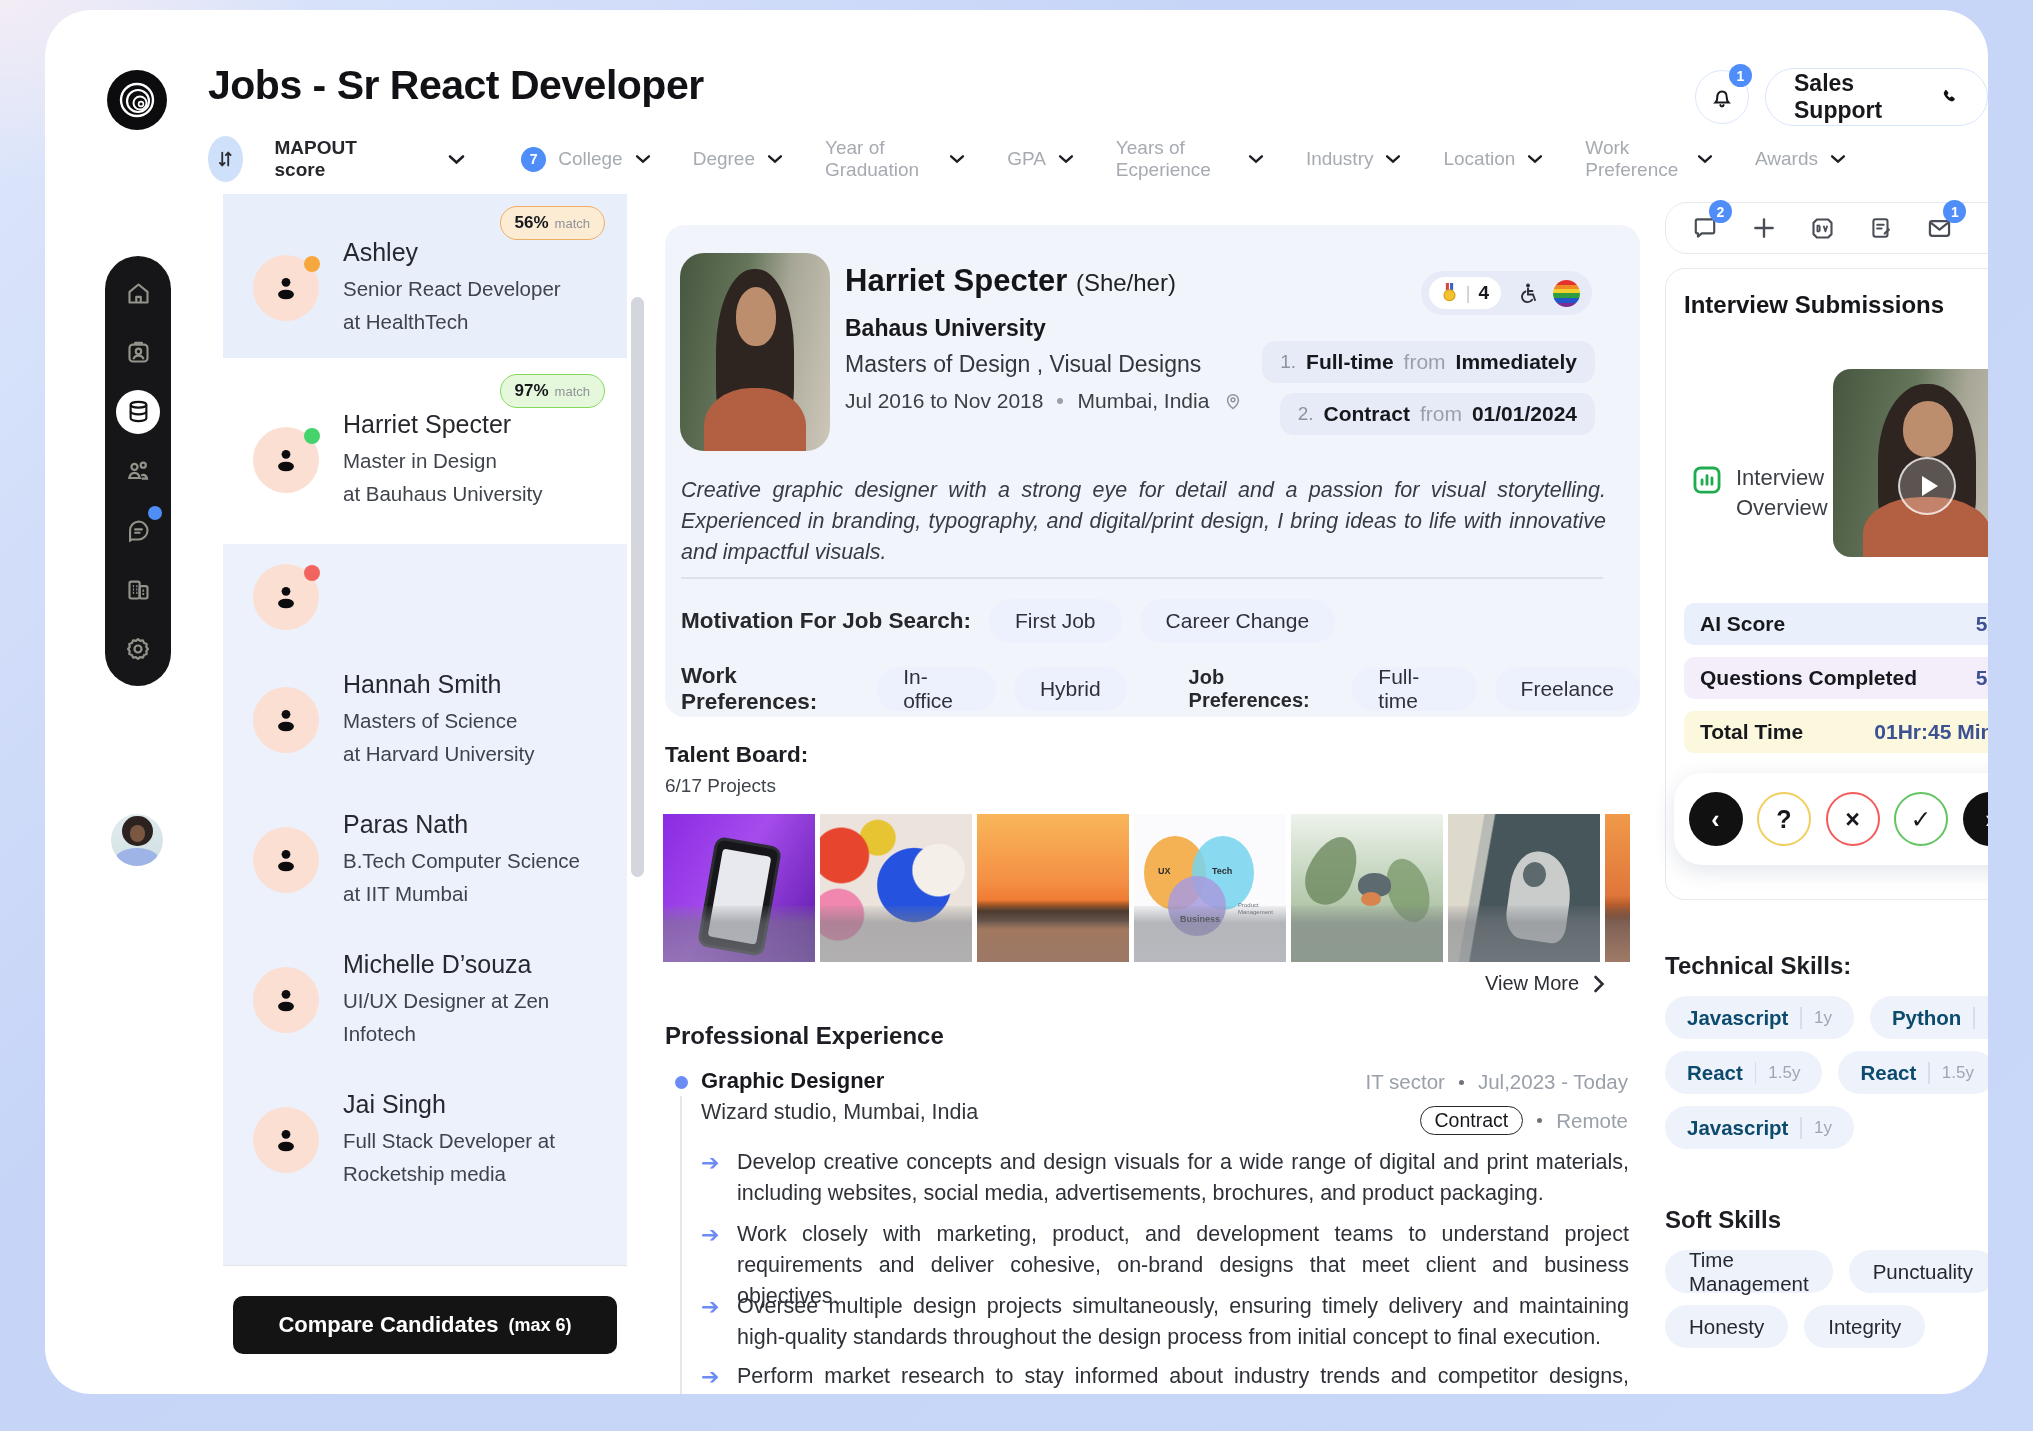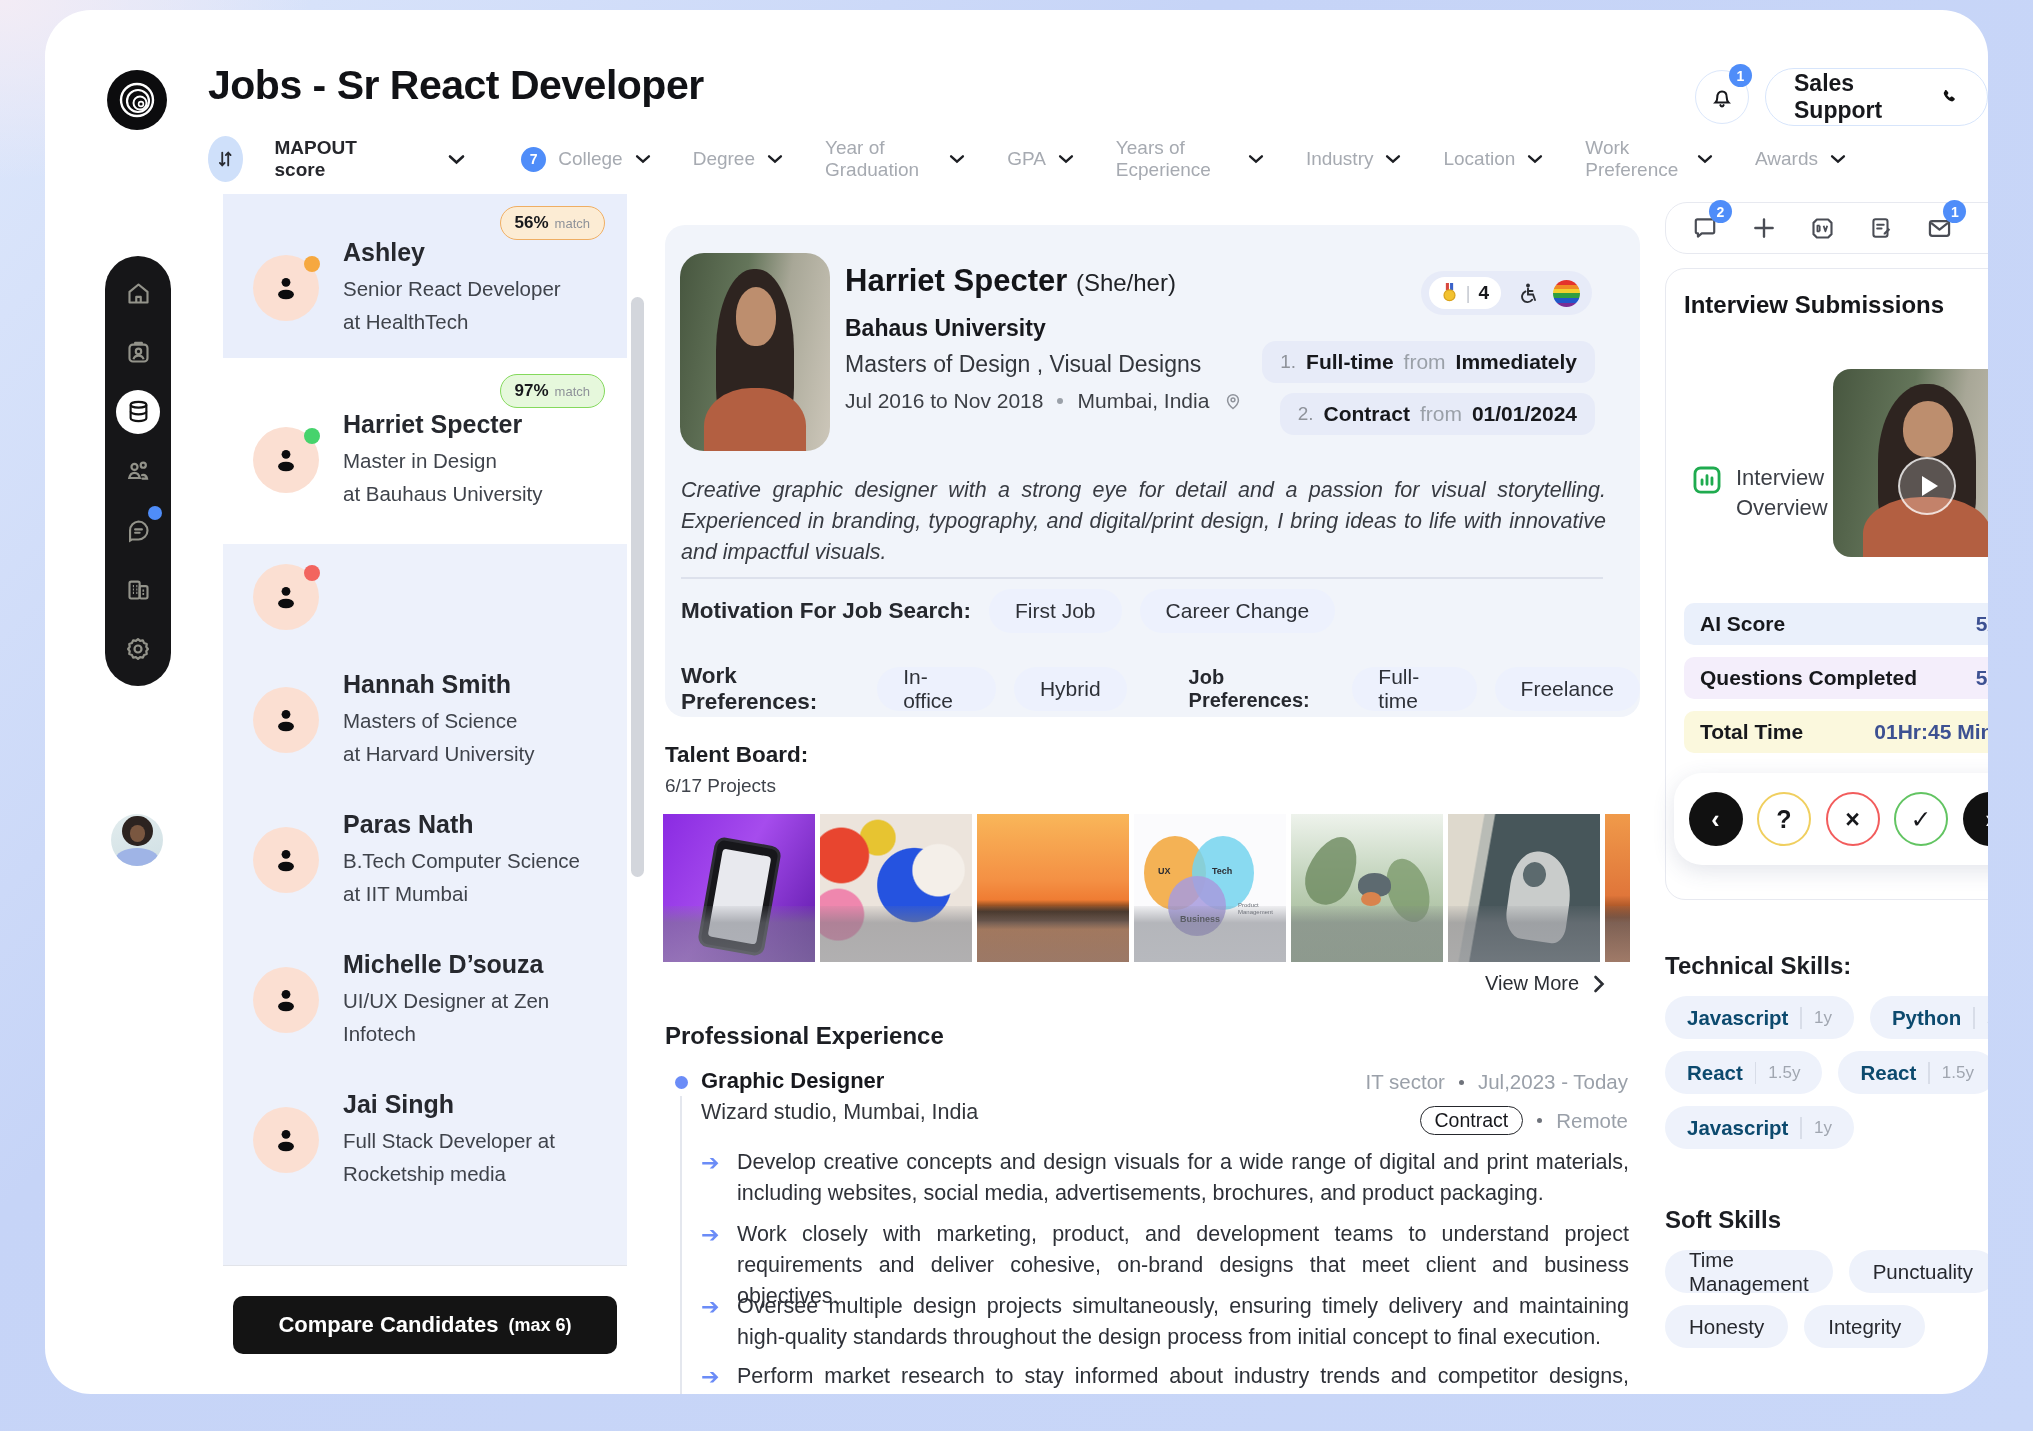--- a/index.html
+++ b/index.html
@@ -53,21 +53,21 @@
   
   .cand-panel { position:absolute; left:178px; top:184px; width:404px; height:1071px; background:#edf1fb; overflow:hidden; }
   .cand-row { position:relative; display:flex; align-items:center; gap:24px; padding:20px 22px 20px 30px; }
   .cand-row.r1 { background:#e9eefb; padding-top:44px; }
   .cand-row.sel { background:#fff; padding-top:52px; padding-bottom:34px; }
   .cavatar { position:relative; width:66px; height:66px; border-radius:50%; background:#fbdfd2; flex:0 0 66px;
     display:flex; align-items:center; justify-content:center; }
   .cavatar svg { width:34px; height:34px; }
   .cdot { position:absolute; right:-1px; top:1px; width:16px; height:16px; border-radius:50%; }
   .dot-orange { background:#f6a83f; } .dot-green { background:#46d36c; } .dot-red { background:#f2655f; }
-  .cname { font-size:25px; font-weight:700; color:#26282e; margin-bottom:5px; }
+  .cname { font-size:25px; font-weight:400; color:#26282e; margin-bottom:5px; }
   .cline { font-size:20.5px; color:#3f434b; line-height:33px; }
   .match-badge { position:absolute; right:22px; display:flex; align-items:baseline; gap:6px;
     padding:6px 14px; border-radius:18px; }
   .m-orange { top:12px; background:#fcecd4; border:1.7px solid #efae63; }
   .m-green { top:16px; background:#e6f8dc; border:1.7px solid #84d95c; }
   .match-val { font-size:17px; font-weight:800; color:#17181c; }
   .match-word { font-size:13px; color:#8e9299; }
   .cand-scroll { position:absolute; left:586px; top:287px; width:13px; height:580px; background:#d3d6dc; border-radius:7px; }
   .cand-footer { position:absolute; left:178px; top:1255px; width:404px; height:110px; background:#fff; border-top:1.5px solid #e2e4ea;
     display:flex; align-items:flex-start; justify-content:center; padding-top:30px; }
@@ -98,21 +98,21 @@
   .pref-pill { position:absolute; right:45px; height:42px; background:#e7ebf8; border-radius:14px;
     display:flex; align-items:center; gap:10px; padding:0 18px; font-size:21px; }
   .pref-pill .idx { color:#8f939b; font-size:19px; }
   .pref-pill .typ { font-weight:700; color:#17181c; }
   .pref-pill .frm { color:#9aa0a8; }
   .pref-pill .val { font-weight:700; color:#17181c; }
   .pp1 { top:116px; } .pp2 { top:168px; }
   .pbio { position:absolute; left:16px; top:250px; width:925px; font-size:21.5px; line-height:31px; color:#383b42; text-align:justify;font-style:italic; }
   .pdivider { position:absolute; left:16px; top:352px; width:922px; height:1.5px; background:#dde1ec; }
   .prow { position:absolute; left:16px; display:flex; align-items:center; gap:18px; }
-  .prow1 { top:364px; } .prow2 { top:438px; }
+  .prow1 { top:374px; } .prow2 { top:438px; }
   .prow .plabel { font-size:22.5px; font-weight:700; color:#26282e; }
   .prow .plabel-sm { font-size:20px; font-weight:700; color:#26282e; margin-left:44px; }
   .chip { height:44px; border-radius:22px; background:#edf1fd; display:flex; align-items:center; padding:0 26px; font-size:21px; color:#2e3138; }
 
   
   .tb-title { position:absolute; left:620px; top:732px; font-size:22.5px; font-weight:700; color:#1c1e23; }
   .tb-sub { position:absolute; left:620px; top:765px; font-size:19px; color:#3f434b; }
   .tb-strip { position:absolute; left:618px; top:804px; width:967px; height:148px; display:flex; gap:5px; overflow:hidden; }
   .thumb { position:relative; width:152px; height:148px; flex:0 0 auto; overflow:hidden; }
   .thumb::after { content:""; position:absolute; left:0; right:0; bottom:0; height:38%;

